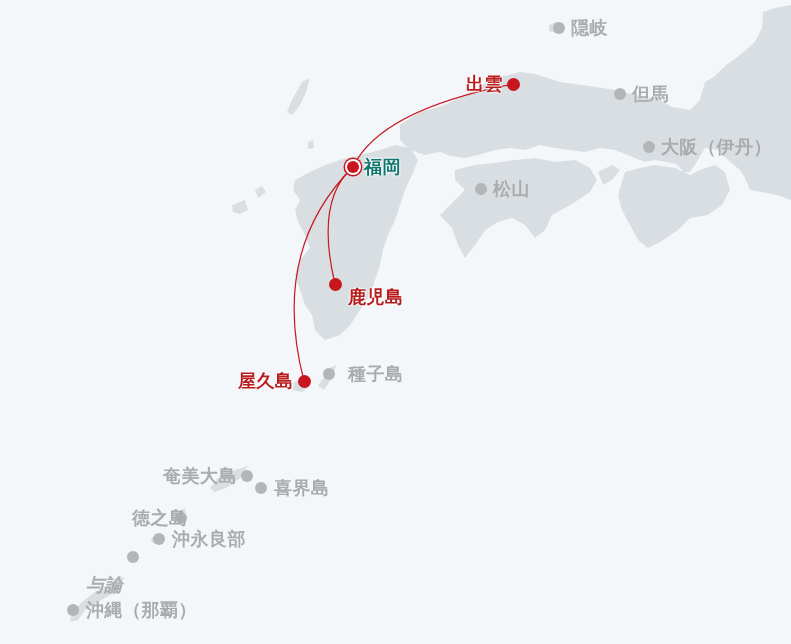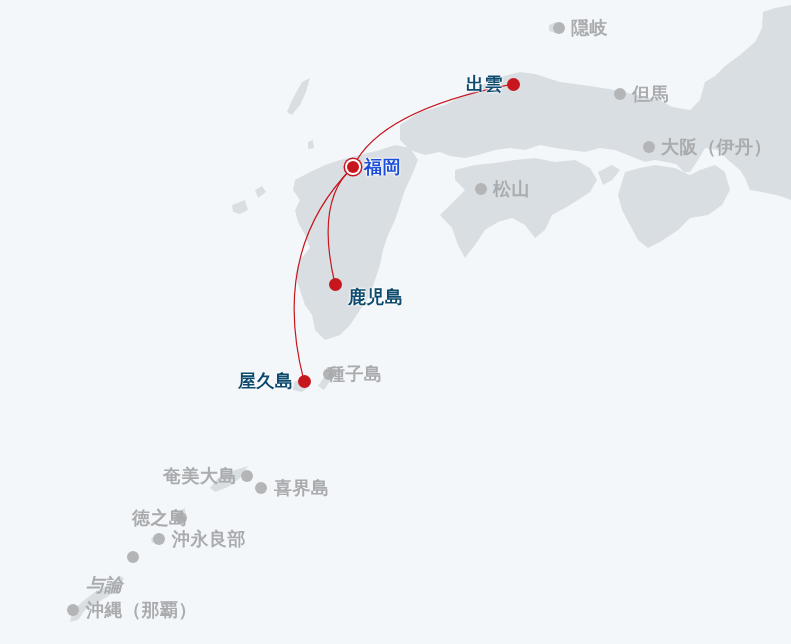--- a/index.html
+++ b/index.html
@@ -10,22 +10,22 @@
     position: relative;
   }
   #map { position: absolute; left: 0; top: 0; width: 791px; height: 644px; }
   .land { fill: #d9dee3; }
   .route { fill: none; stroke: #c8161e; stroke-width: 1.2; }
   .label {
     position: absolute; font-size: 18px; font-weight: bold; white-space: nowrap;
     line-height: 18px; letter-spacing: 0.5px;
   }
   .label.inactive { color: #a9abad; font-weight: bold; }
-  .label.active { color: #0c4a6e; }
-  .label.hub { color: #1d4ed8; }
+  .label.active { color: #b91c1c; }
+  .label.hub { color: #0f766e; }
   .label.halo { text-shadow: 0 0 2px #fff, 0 0 2px #fff, 0 0 3px #fff; }
   .dot { position: absolute; border-radius: 50%; }
   .dot.inactive { width: 12px; height: 12px; background: #b3b5b7; }
   .dot.active { width: 13px; height: 13px; background: #c8161e; }
   .dot.hub {
     width: 12px; height: 12px; background: #c8161e;
     box-shadow: 0 0 0 2px #fff, 0 0 0 3.5px #c8161e;
   }
 </style>
 </head>
@@ -102,21 +102,21 @@
 <div class="dot inactive" style="left:614px; top:88px;"></div>
 <div class="label inactive" style="left:632px; top:85px;">但馬</div>
 
 <div class="dot inactive" style="left:643px; top:141px;"></div>
 <div class="label inactive" style="left:661px; top:138px;">大阪（伊丹）</div>
 
 <div class="dot inactive" style="left:475px; top:183px;"></div>
 <div class="label inactive" style="left:493px; top:180px;">松山</div>
 
 <div class="dot inactive" style="left:323px; top:368px;"></div>
-<div class="label inactive" style="left:327px; top:365px;">種子島</div>
+<div class="label inactive" style="left:348px; top:365px;">種子島</div>
 
 <div class="dot inactive" style="left:241px; top:470px;"></div>
 <div class="label inactive" style="left:163px; top:467px;">奄美大島</div>
 
 <div class="dot inactive" style="left:255px; top:482px;"></div>
 <div class="label inactive" style="left:274px; top:479px;">喜界島</div>
 
 <div class="dot inactive" style="left:175px; top:512px;"></div>
 <div class="label inactive" style="left:132px; top:509px;">徳之島</div>
 

